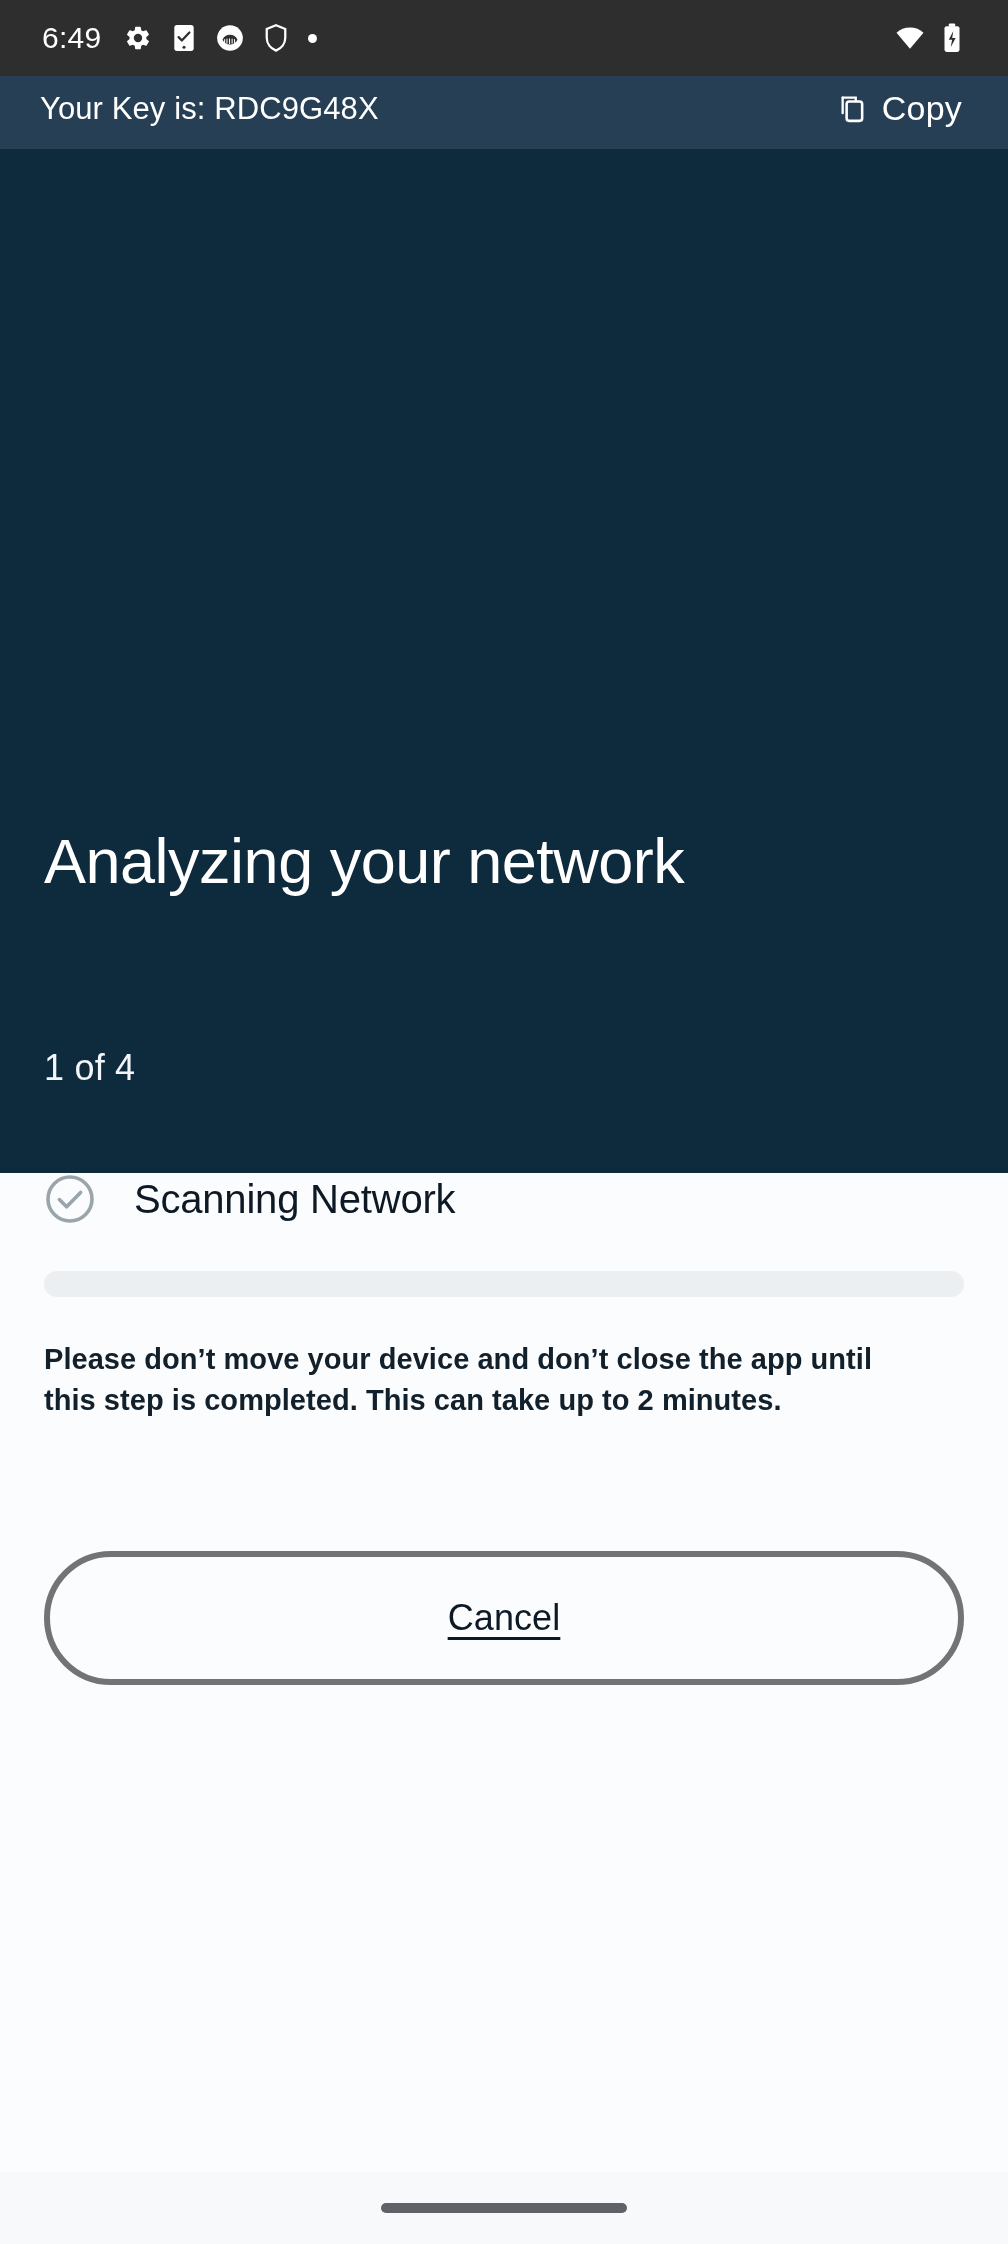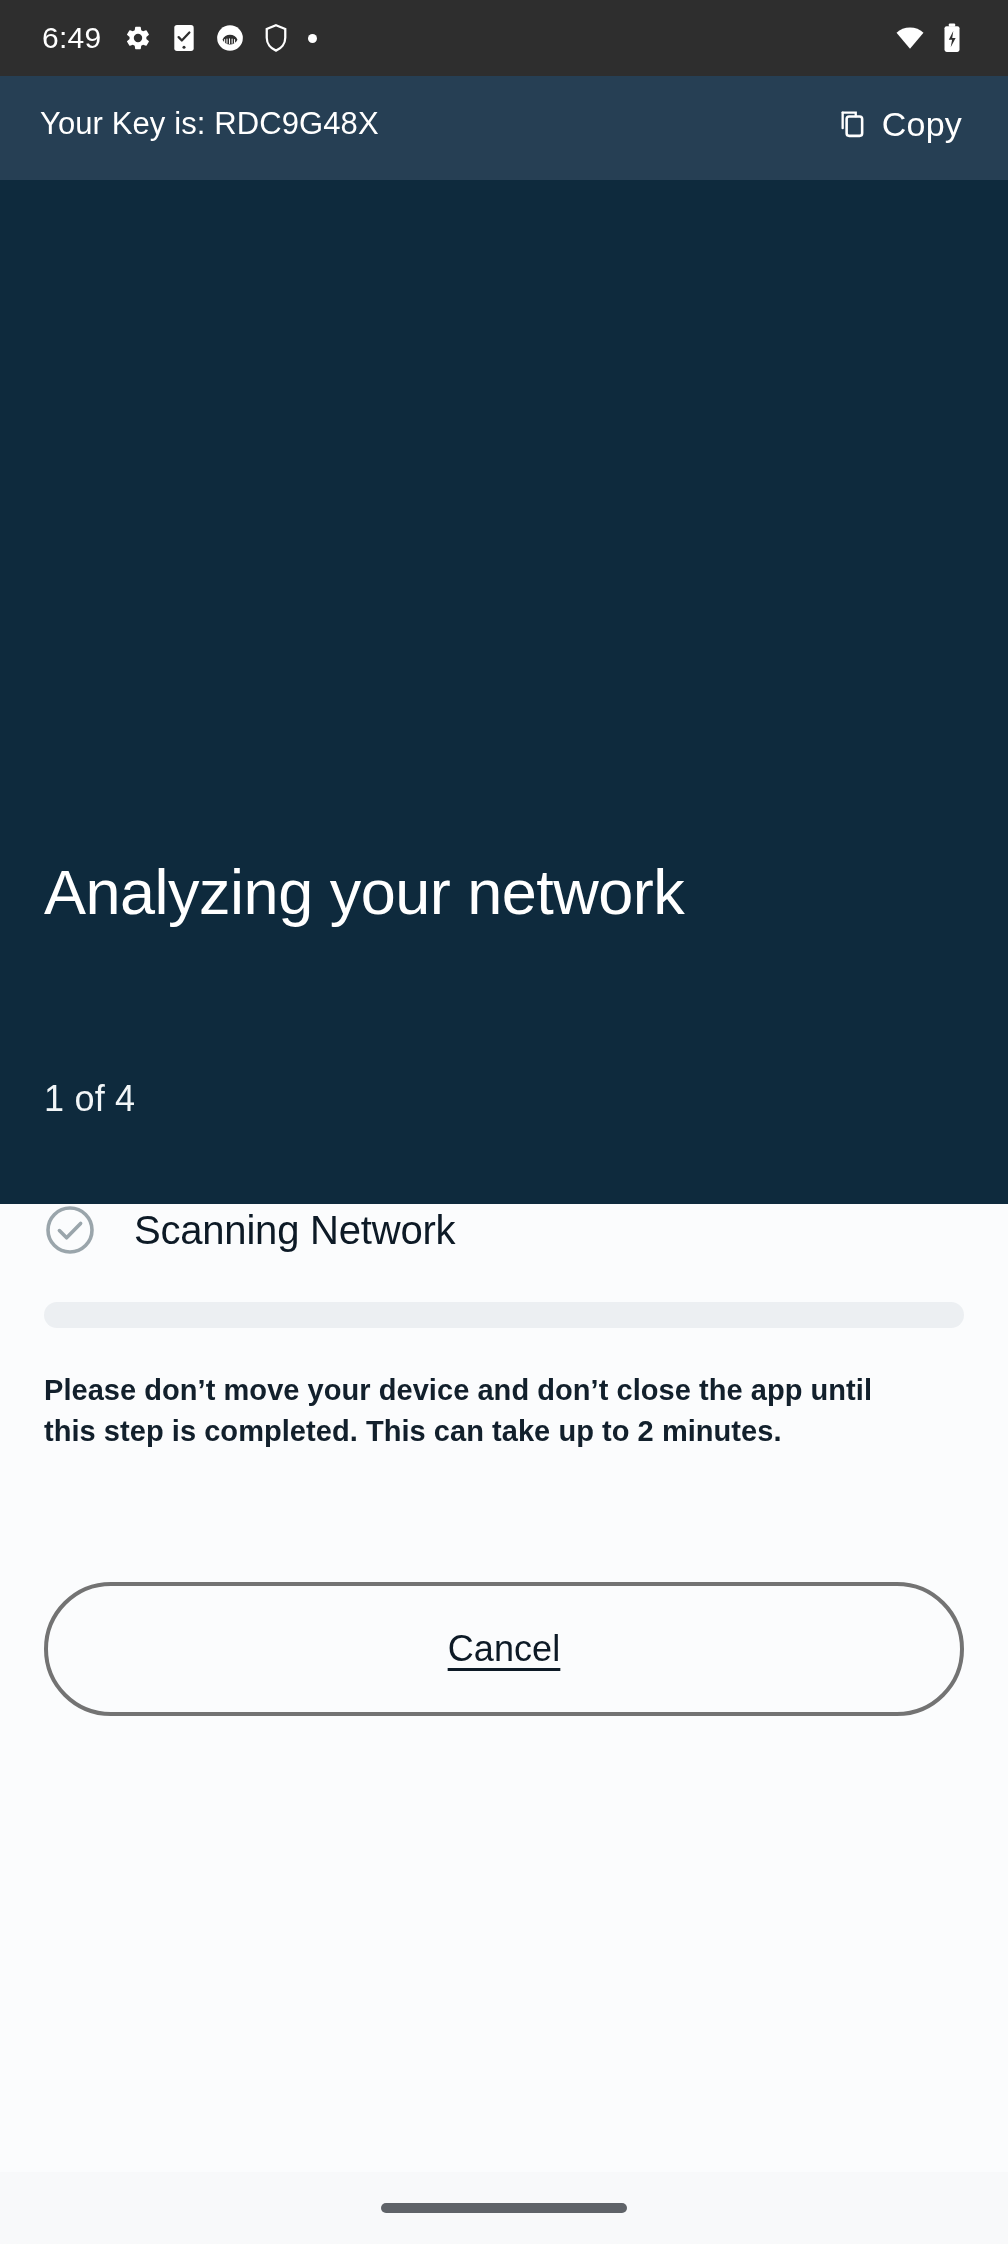--- a/index.html
+++ b/index.html
@@ -61,21 +61,21 @@
   .status-right {
     display: flex;
     align-items: center;
     gap: 14px;
     padding-right: 10px;
   }
 
   
   .key-bar {
     flex: 0 0 auto;
-    height: 104px;
+    height: 73px;
     background: #263f54;
     display: flex;
     align-items: center;
     justify-content: space-between;
     padding: 0 46px 8px 40px;
     gap: 30px;
   }
   .key-text {
     color: #ffffff;
     font-size: 31px;
@@ -183,21 +183,21 @@
     line-height: 1.42;
     font-weight: 700;
     max-width: 880px;
     letter-spacing: 0.05px;
   }
 
   .cancel-button {
     margin-top: 130px;
     height: 134px;
     width: 100%;
-    border: 4px solid #737373;
+    border: 6px solid #737373;
     border-radius: 68px;
     background: #fbfcfd;
     display: flex;
     align-items: center;
     justify-content: center;
     cursor: pointer;
   }
   .cancel-label {
     color: #0d1a26;
     font-size: 36px;

